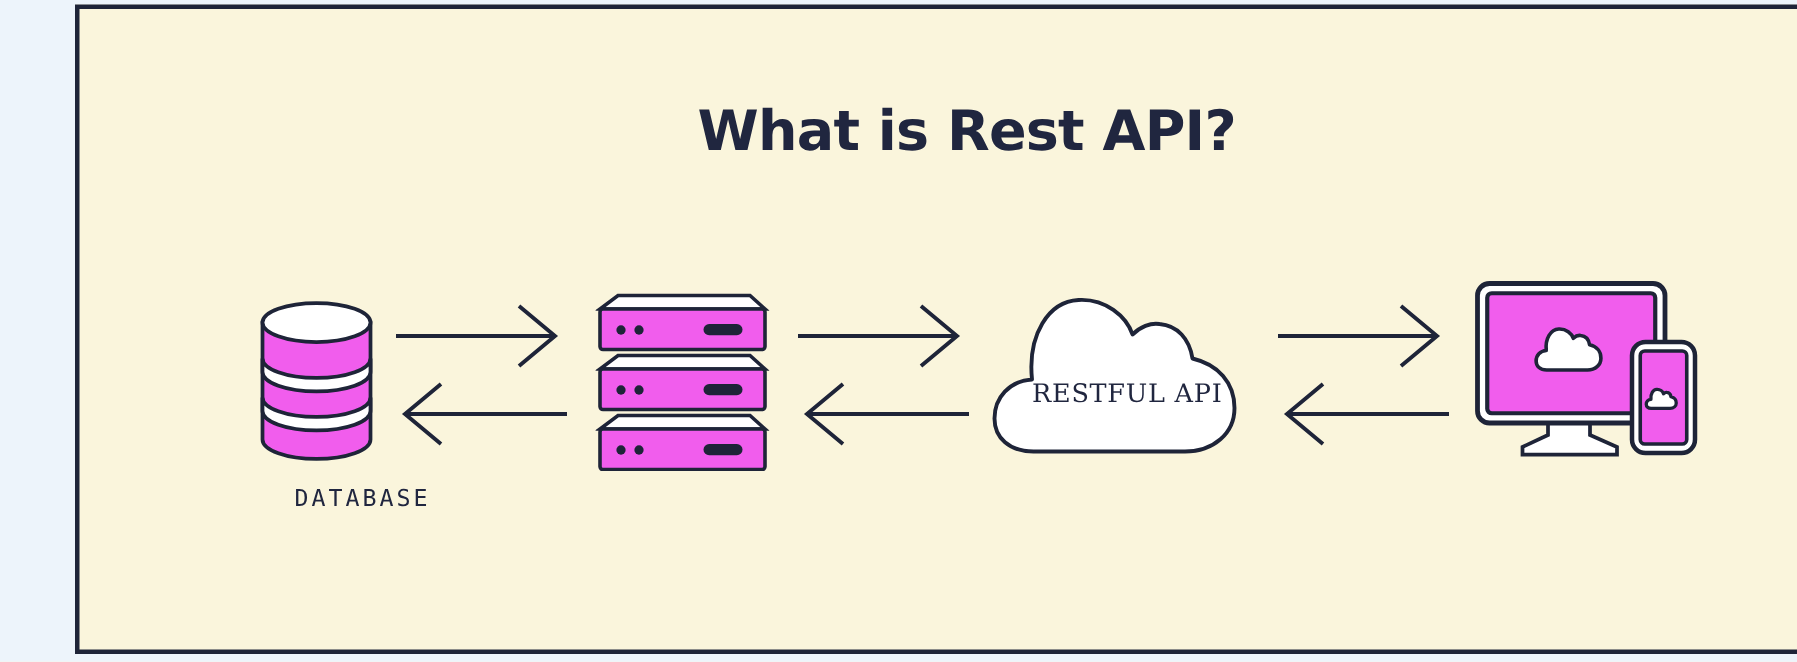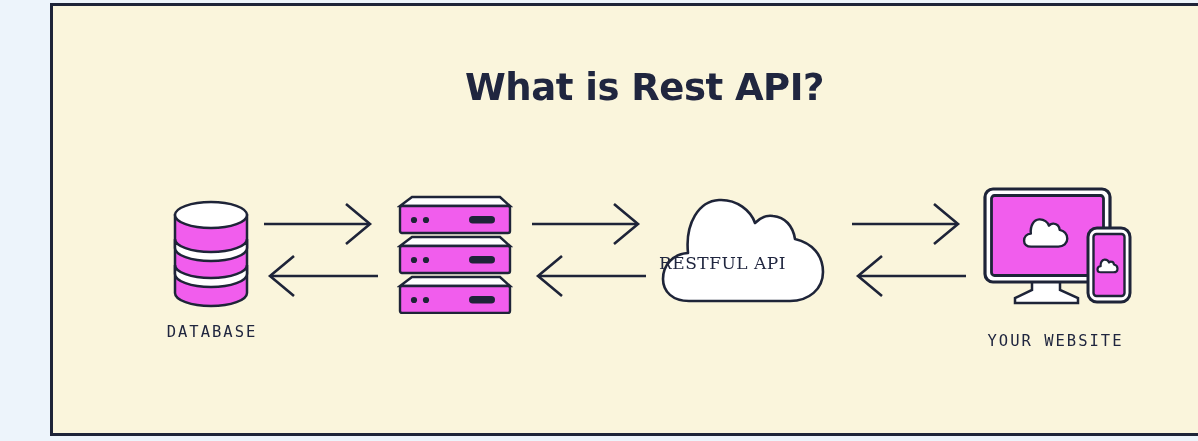--- a/index.html
+++ b/index.html
@@ -16,28 +16,28 @@
     box-sizing:border-box;
   }
   .abs{position:absolute;}
   .title{
     position:absolute;left:0;right:0;top:60px;margin:0;
     text-align:center;
     font-size:37px;font-weight:700;letter-spacing:-0.5px;
     color:var(--text,#20263f);
   }
   .node-label{
-    position:absolute;text-align:center;
+    position:absolute;text-align:right;
     font-family:"DejaVu Sans Mono","Liberation Mono",monospace;
     font-size:15.5px;letter-spacing:2px;line-height:20px;
     color:var(--text,#20263f);
     white-space:nowrap;
   }
   .cloud-label{
-    position:absolute;text-align:left;
+    position:absolute;text-align:right;
     font-family:"DejaVu Serif","Liberation Serif",serif;
     font-size:17px;letter-spacing:0.5px;
     color:var(--text,#20263f);
   }
   .f-pink{fill:var(--accent-pink,#f15ded);}
   .f-white{fill:var(--white,#ffffff);}
   .f-ink{fill:var(--outline,#1e2438);}
   .s-ink{stroke:var(--outline,#1e2438);}
   .nf{fill:none;}
 </style>
@@ -122,17 +122,17 @@
     <svg class="abs" style="left:925px;top:180px" width="155" height="122" viewBox="0 0 155 122">
       <polygon class="f-white s-ink" stroke-width="2.5" points="54,90 82,90 82,104 100,112 100,117 37,117 37,112 54,104"></polygon>
       <rect class="f-white s-ink" stroke-width="3.2" x="7" y="3" width="125" height="93" rx="8"></rect>
       <rect class="f-pink s-ink" stroke-width="2.8" x="13.5" y="9.5" width="112" height="80" rx="3"></rect>
       <path class="f-white s-ink" stroke-width="2.4" vector-effect="non-scaling-stroke" transform="translate(45,32) scale(0.27)" stroke-linejoin="round" d="M30 106 C14 106 4 97 4 84 C4 70 14 59 29 58 C26 28 40 6 60 5 C78 4 92 16 96 28 C101 23 108 20 114 21 C126 22 134 31 136 44 C153 48 164 60 164 77 C164 94 150 106 131 106 Z"></path>
       <rect class="f-white s-ink" stroke-width="3" x="110" y="42" width="42" height="74" rx="9"></rect>
       <rect class="f-pink s-ink" stroke-width="2.4" x="115.5" y="48" width="31" height="62" rx="3"></rect>
       <path class="f-white s-ink" stroke-width="2.2" vector-effect="non-scaling-stroke" transform="translate(119,73) scale(0.125)" stroke-linejoin="round" d="M30 106 C14 106 4 97 4 84 C4 70 14 59 29 58 C26 28 40 6 60 5 C78 4 92 16 96 28 C101 23 108 20 114 21 C126 22 134 31 136 44 C153 48 164 60 164 77 C164 94 150 106 131 106 Z"></path>
     </svg>
     <div class="node-label" style="left:910px;top:325px;width:185px">
-      <span>YOUR WEBSITE</span><br>
+      <br>
     </div>
 
   </div>
 </div>
 
 </body></html>

